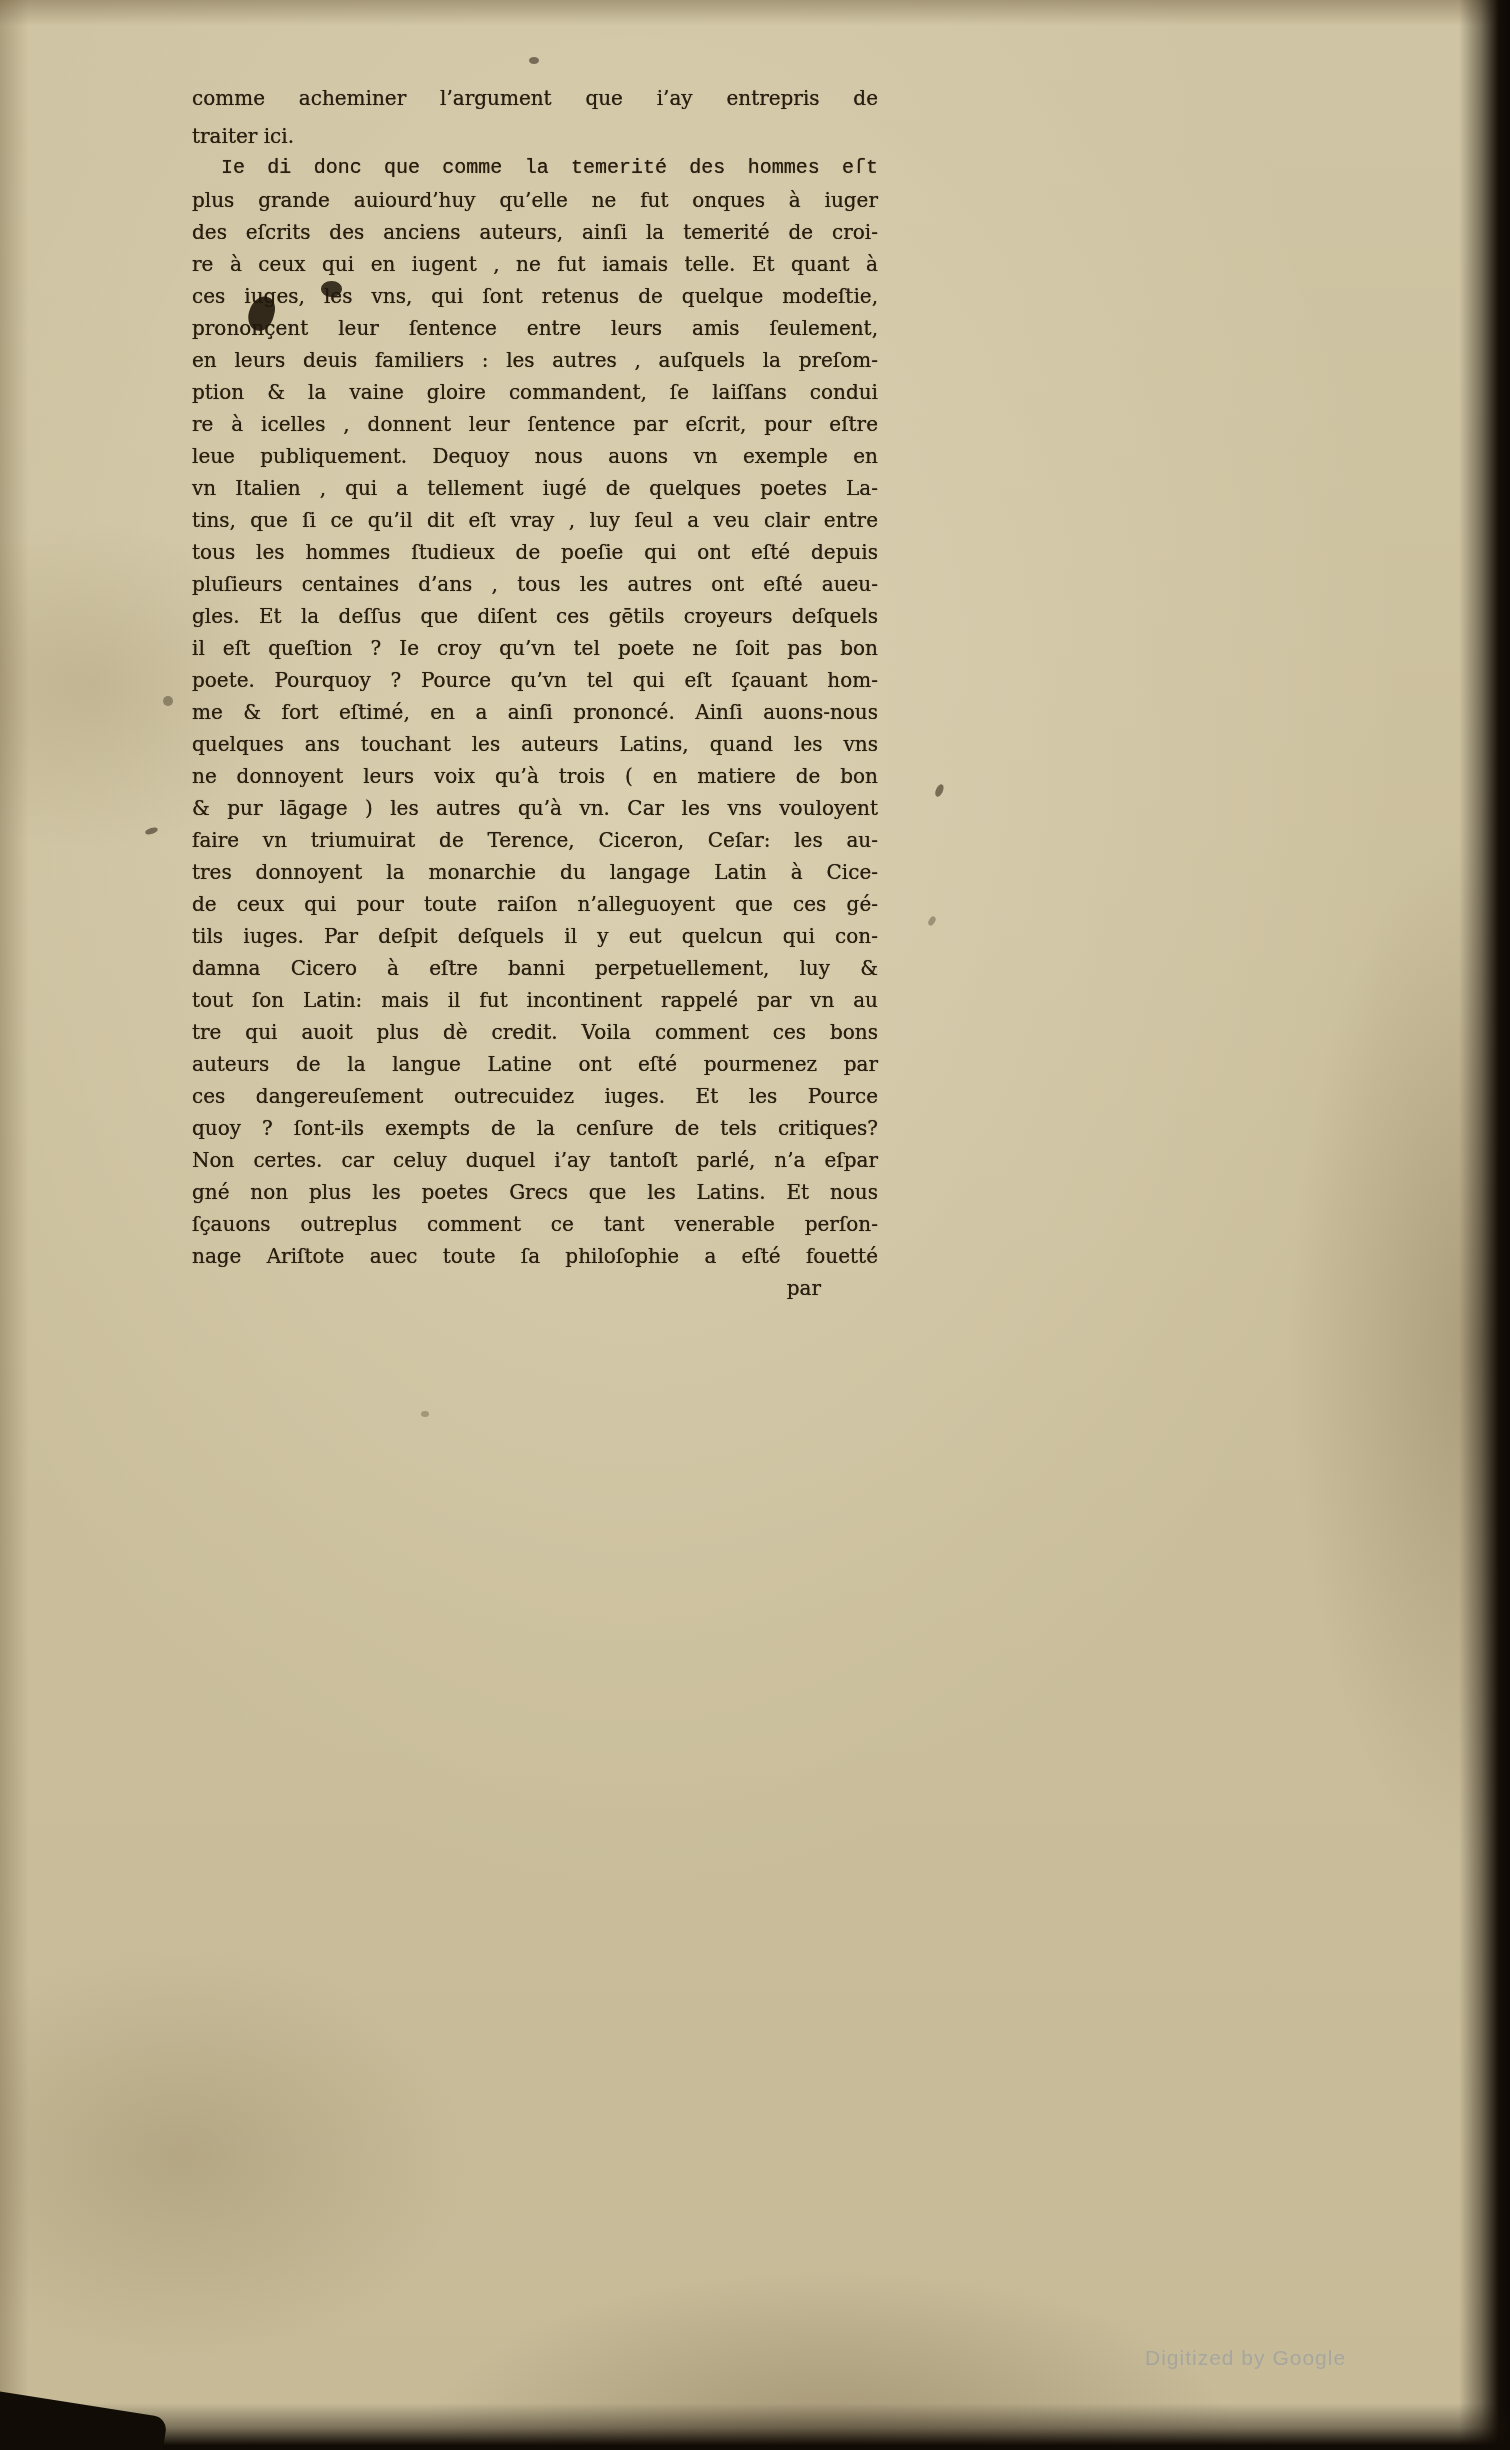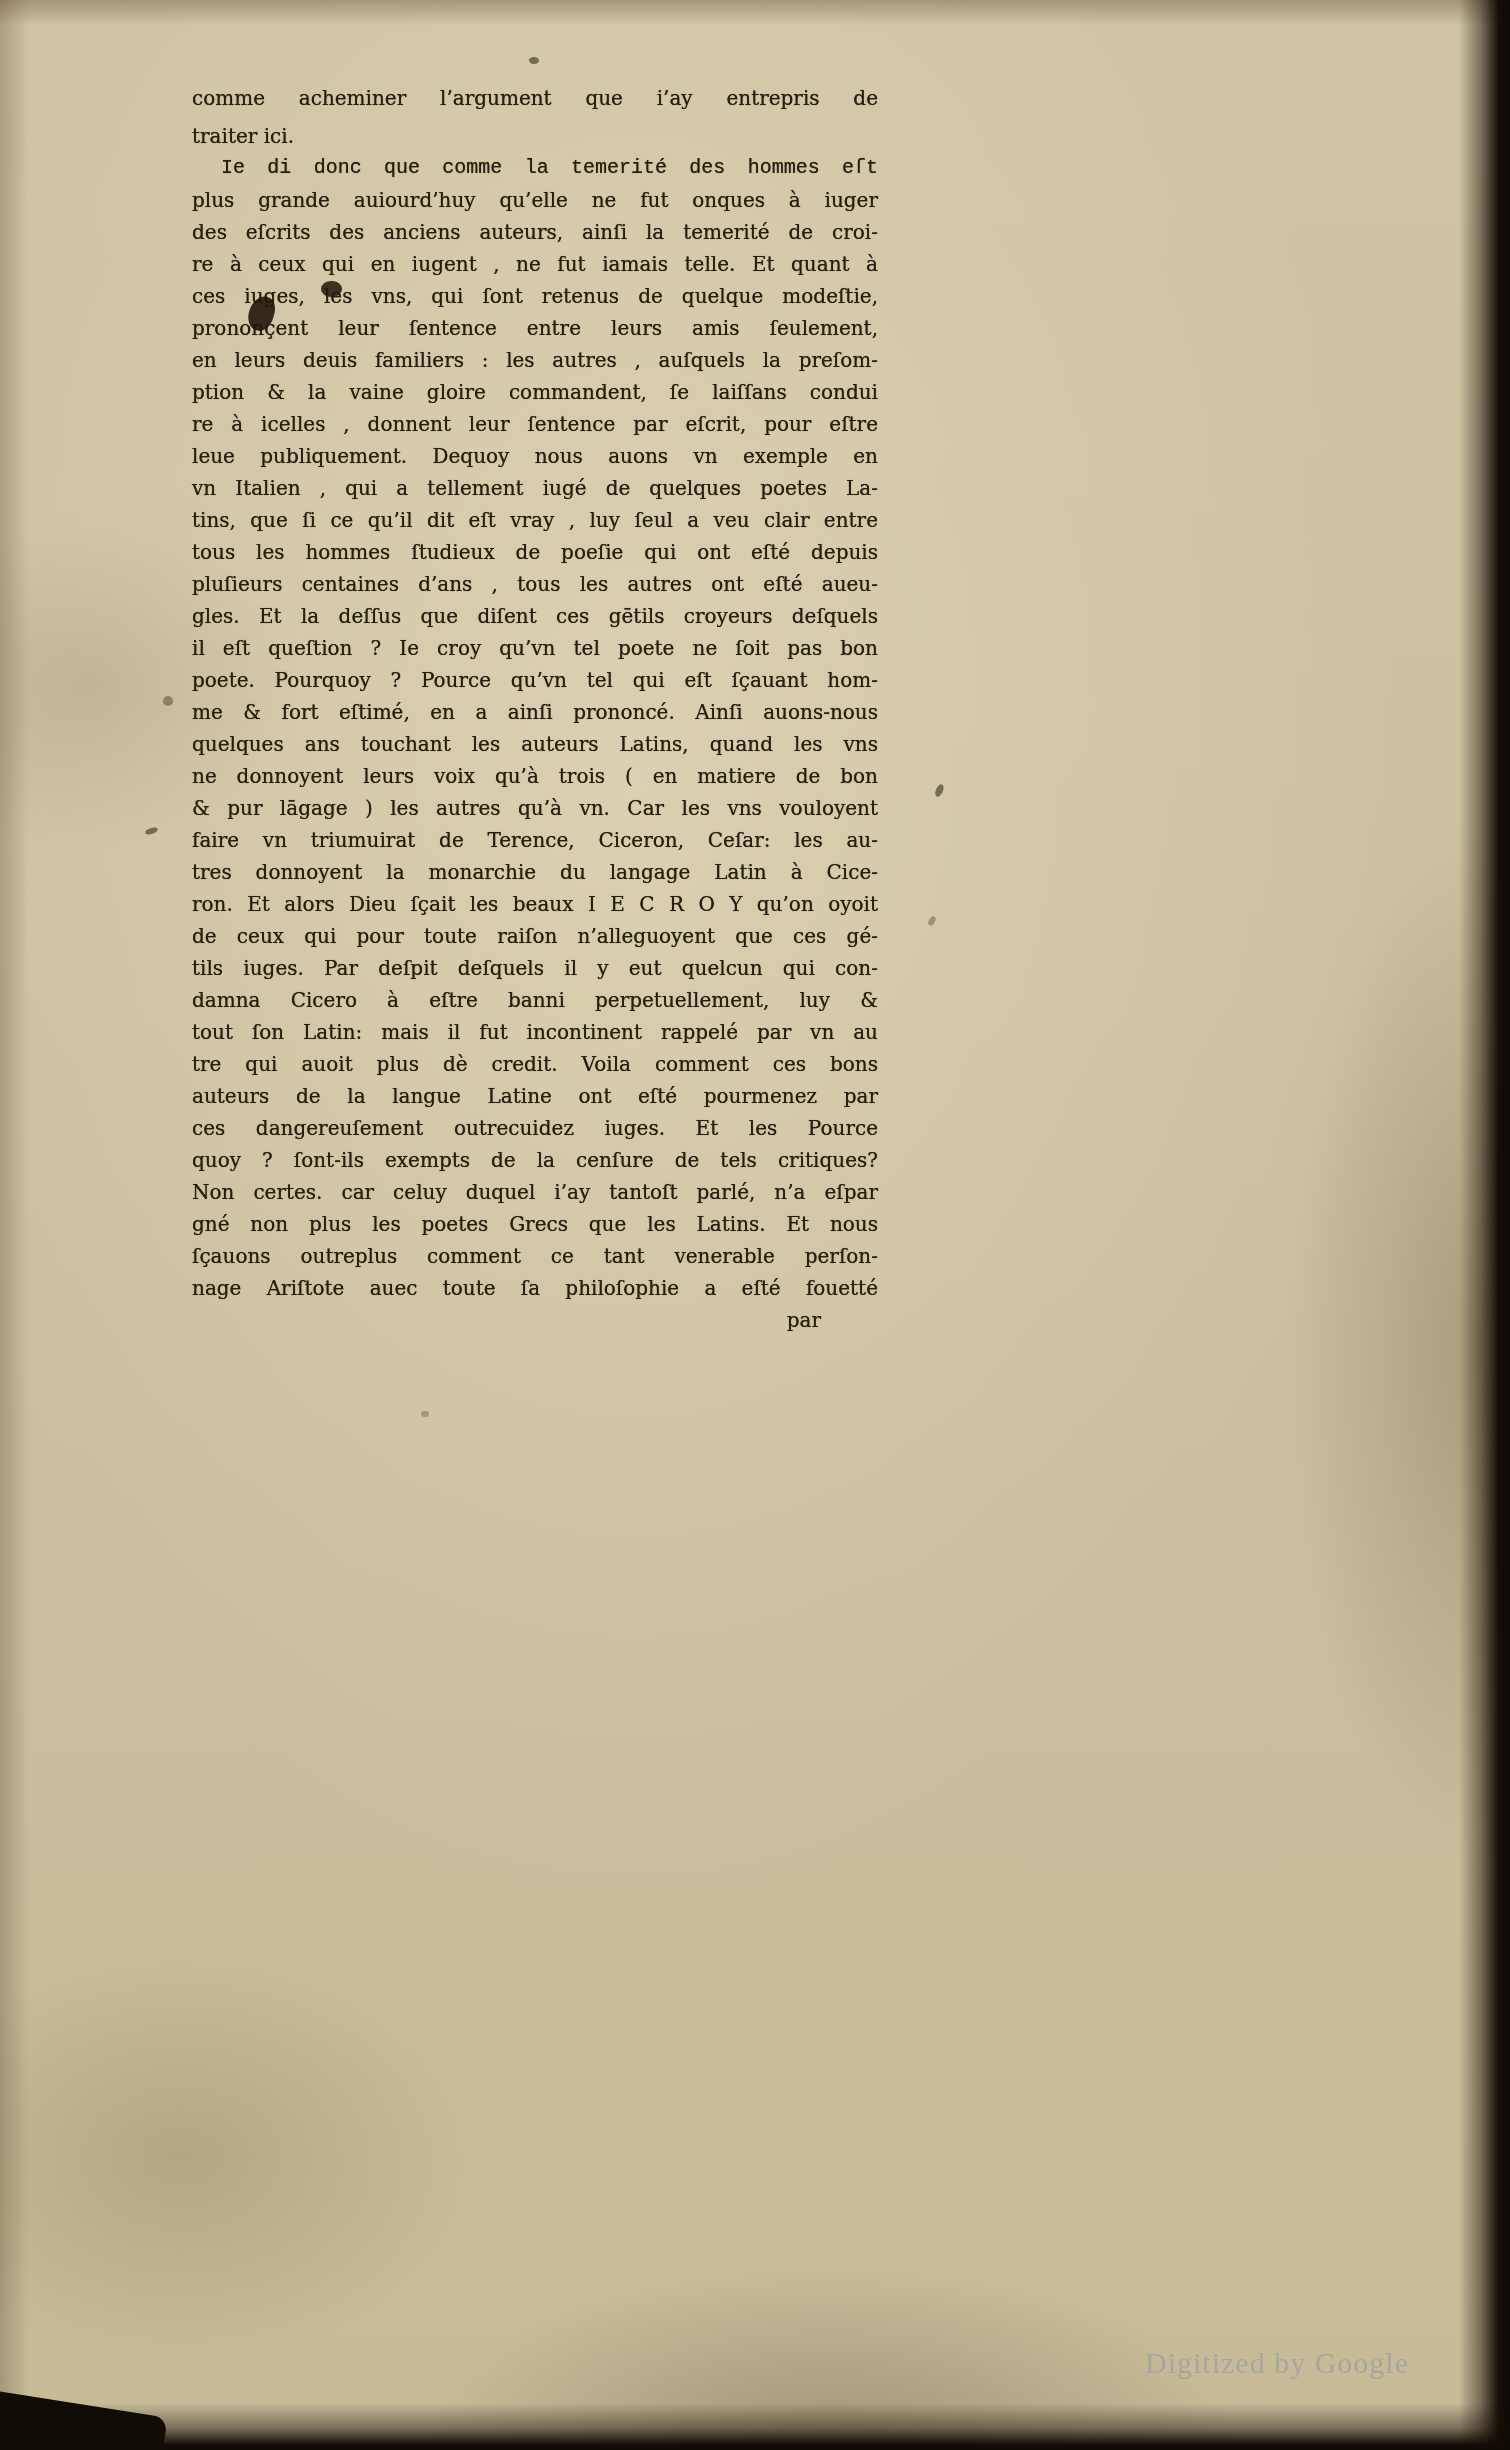--- a/index.html
+++ b/index.html
@@ -38,21 +38,21 @@
   .line.catchword{text-align:left;text-align-last:right;padding-right:57px;}
 
   .blot{position:absolute;background:#20170b;}
   .blot-a{left:249px;top:296px;width:24.5px;height:35px;border-radius:60% 45% 55% 50%;transform:rotate(14deg);opacity:.9;}
   .blot-b{left:321px;top:281px;width:20.6px;height:15.7px;border-radius:50%;opacity:.85;}
 
   .speck{position:absolute;border-radius:50%;background:rgba(42,31,16,0.55);}
 
   .watermark{
     position:absolute;left:1145px;top:2346px;width:314px;
-    font-family:Liberation Serif, serif;font-size:30px;
+    font-family:Liberation Sans, sans-serif;font-size:21px;
     color:#8d96a6;opacity:.55;letter-spacing:1px;white-space:nowrap;
   }
 </style>
 </head>
 <body>
 
 <div class="page">
 
   <div class="edge-top"></div>
   <div class="edge-left"></div>
@@ -76,21 +76,20 @@
     <div class="line">pluſieurs centaines d’ans , tous les autres ont eſté aueu-</div>
     <div class="line">gles. Et la deſſus que diſent ces gētils croyeurs deſquels</div>
     <div class="line">il eſt queſtion ? Ie croy qu’vn tel poete ne ſoit pas bon</div>
     <div class="line">poete. Pourquoy ? Pource qu’vn tel qui eſt ſçauant hom-</div>
     <div class="line">me &amp; fort eſtimé, en a ainſi prononcé. Ainſi auons-nous</div>
     <div class="line">quelques ans touchant les auteurs Latins, quand les vns</div>
     <div class="line">ne donnoyent leurs voix qu’à trois ( en matiere de bon</div>
     <div class="line">&amp; pur lāgage ) les autres qu’à vn. Car les vns vouloyent</div>
     <div class="line">faire vn triumuirat de Terence, Ciceron, Ceſar: les au-</div>
     <div class="line">tres donnoyent la monarchie du langage Latin à Cice-</div>
-    <div class="line">ron. Et alors Dieu ſçait les beaux I E  C R O Y qu’on oyoit</div>
     <div class="line">de ceux qui pour toute raiſon n’alleguoyent que ces gé-</div>
     <div class="line">tils iuges. Par deſpit deſquels il y eut quelcun qui con-</div>
     <div class="line">damna Cicero à eſtre banni perpetuellement, luy &amp;</div>
     <div class="line">tout ſon Latin: mais il fut incontinent rappelé par vn au</div>
     <div class="line">tre qui auoit plus dè credit. Voila comment ces bons</div>
     <div class="line">auteurs de la langue Latine ont eſté pourmenez par</div>
     <div class="line">ces dangereuſement outrecuidez iuges. Et les Pource</div>
     <div class="line">quoy ? ſont-ils exempts de la cenſure de tels critiques?</div>
     <div class="line">Non certes. car celuy duquel i’ay tantoſt parlé, n’a eſpar</div>
     <div class="line">gné non plus les poetes Grecs que les Latins. Et nous</div>

